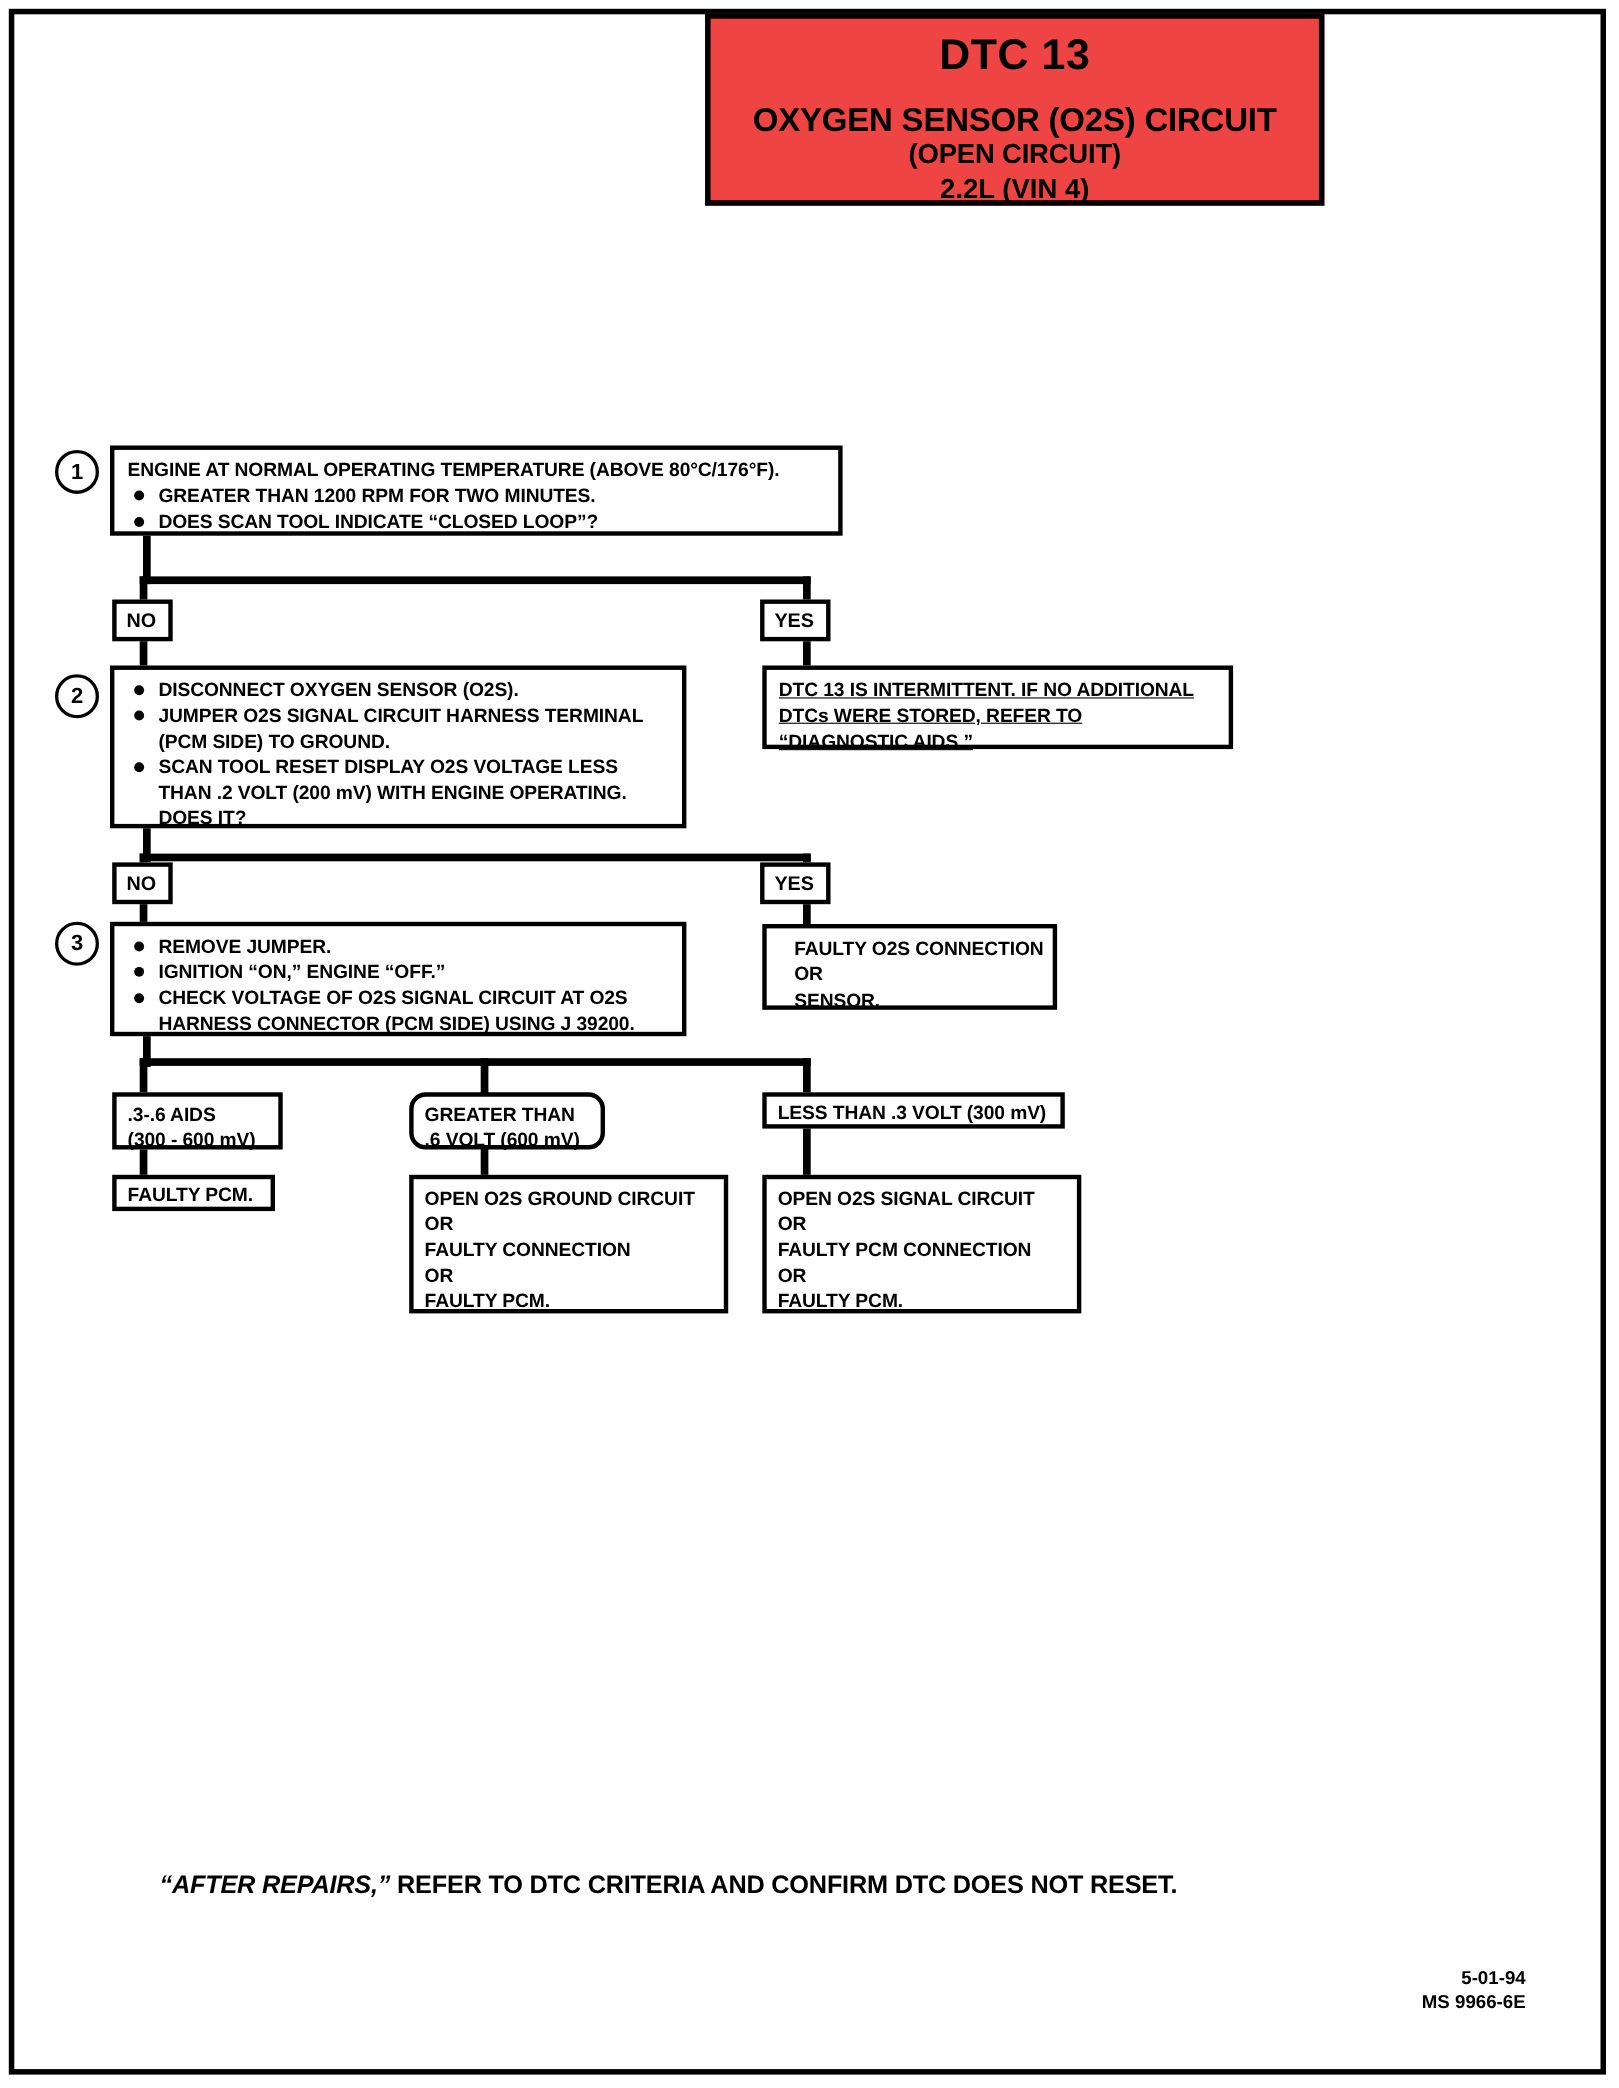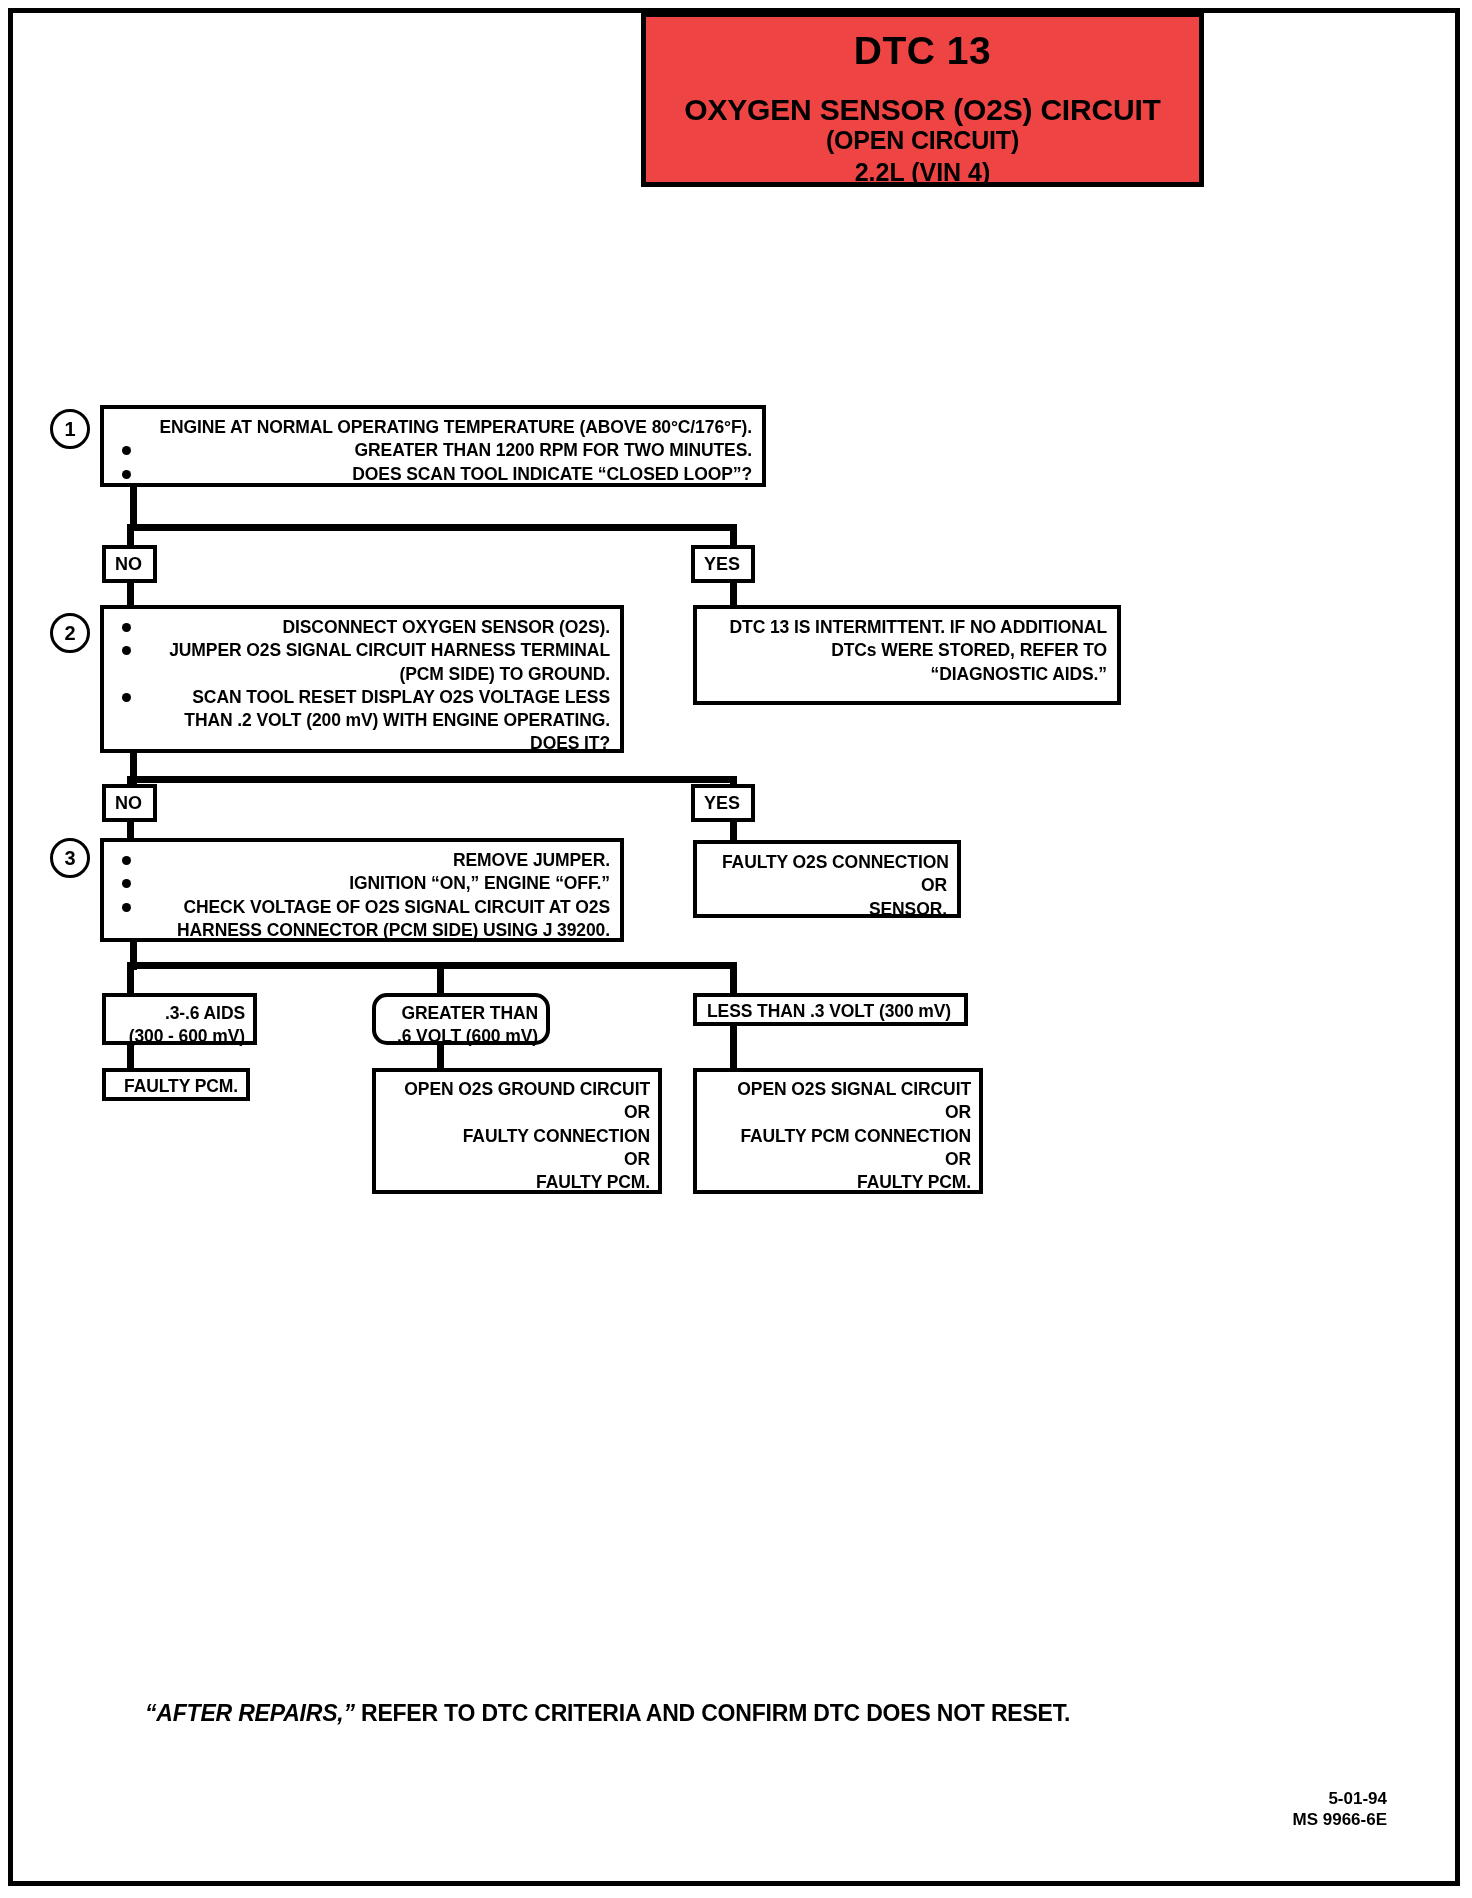--- a/index.html
+++ b/index.html
@@ -73,21 +73,20 @@
   .fbox {
     position: absolute;
     border: 4px solid #000;
     box-sizing: border-box;
     background: #fff;
     font-size: 17.5px;
     font-weight: bold;
     line-height: 1.33;
     letter-spacing: -0.1px;
     z-index: 3;
-    text-align: right;
   }
   .fbox .inner { padding: 7px 10px 6px 12px; }
 
   .lbl {
     position: absolute;
     border: 4px solid #000;
     box-sizing: border-box;
     background: #fff;
     font-size: 18px;
     font-weight: bold;
@@ -248,21 +247,21 @@
         <span class="bdot"></span>
         <span class="btext">THAN .2  VOLT (200 mV) WITH ENGINE OPERATING.</span>
       </div>
       <div class="bline cont">
         <span class="bdot"></span>
         <span class="btext">DOES IT?</span>
       </div>
     </div>
   </div>
 
-  <div class="fbox" style="left:693px; top:605px; width:428px; height:100px;">
+  <div class="fbox" style="left:693px; top:605px; width:428px; height:76px;text-decoration:underline;">
     <div class="inner" style="padding-left:11px;">
       <div class="plain">DTC 13 IS INTERMITTENT.  IF NO ADDITIONAL</div>
       <div class="plain">DTCs WERE STORED, REFER TO</div>
       <div class="plain">“DIAGNOSTIC AIDS.”</div>
     </div>
   </div>
 
   <div class="lbl" style="left:102px; top:784px; width:55px; height:38px;">NO</div>
   <div class="lbl" style="left:691px; top:784px; width:64px; height:38px;">YES</div>
 

